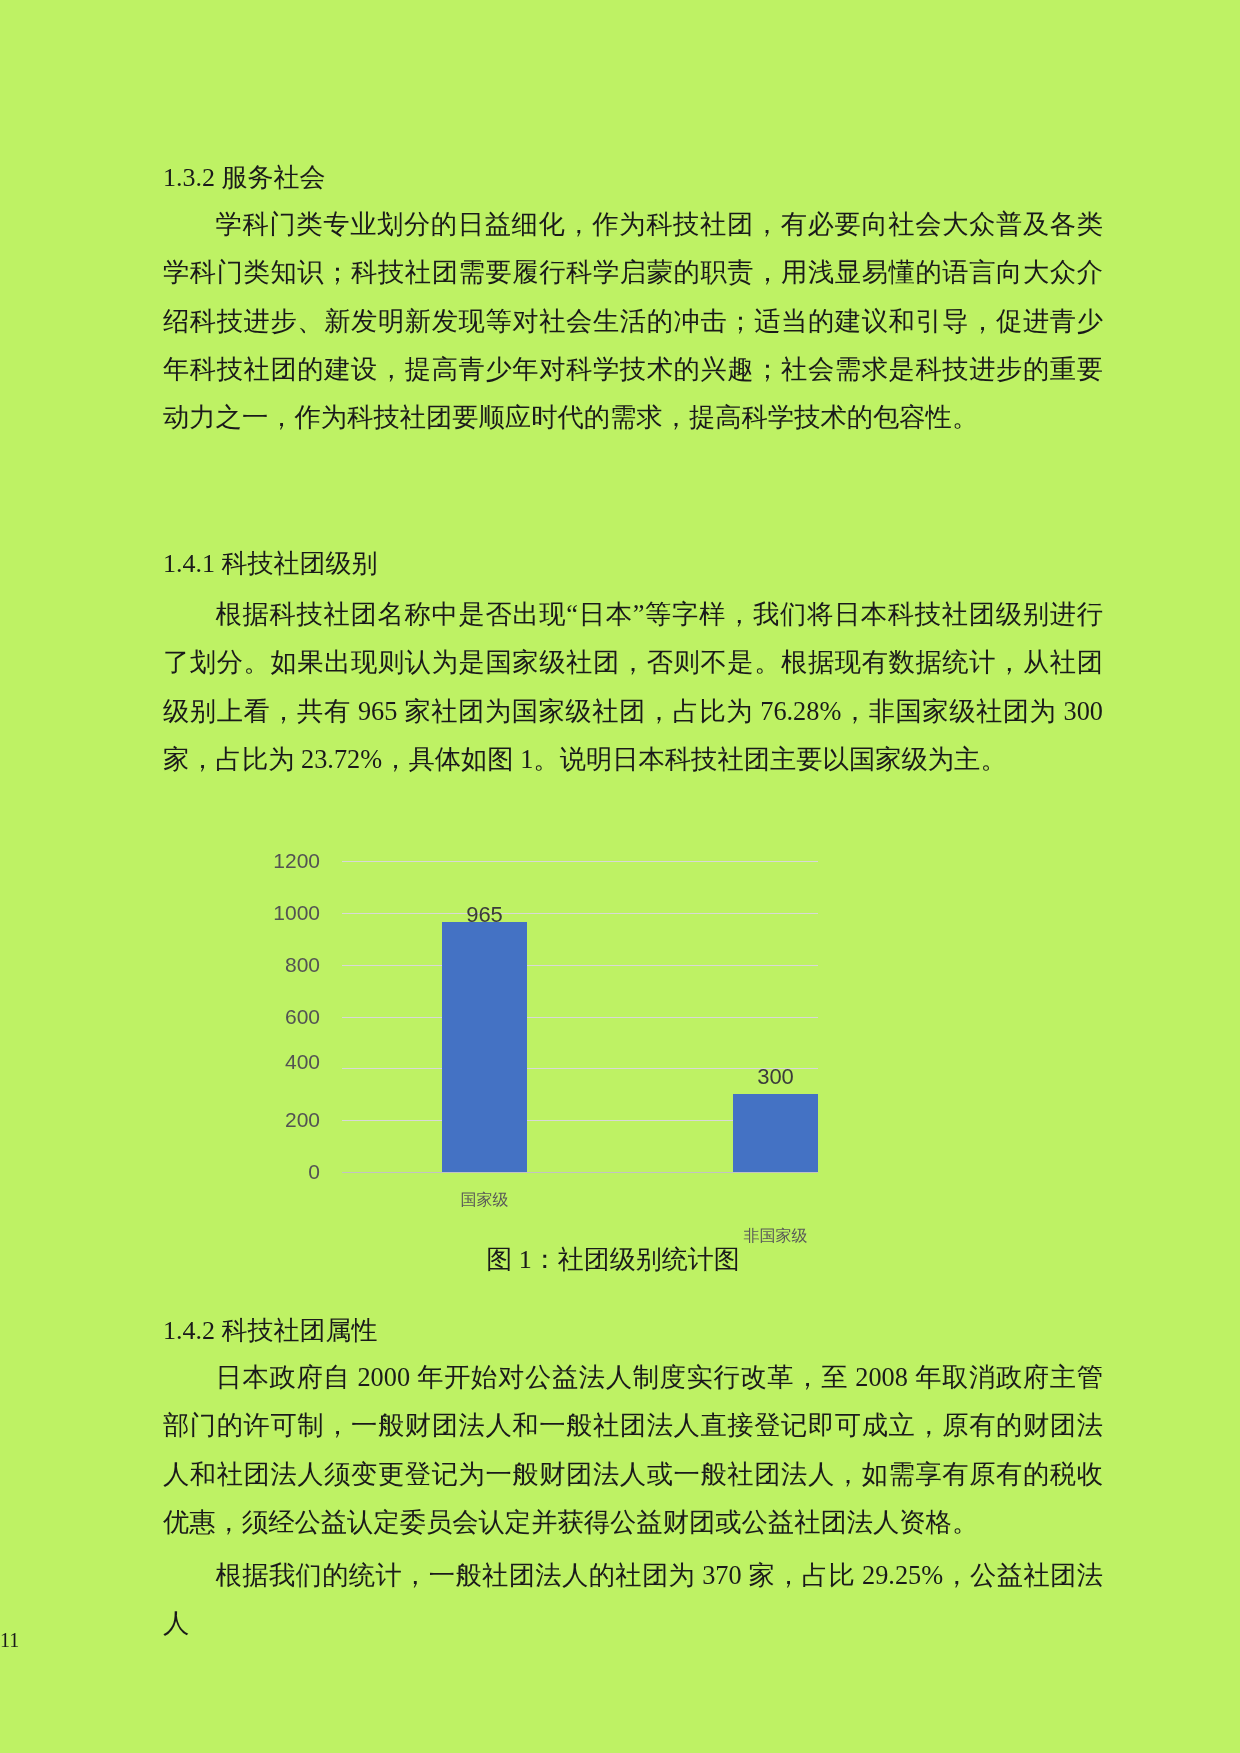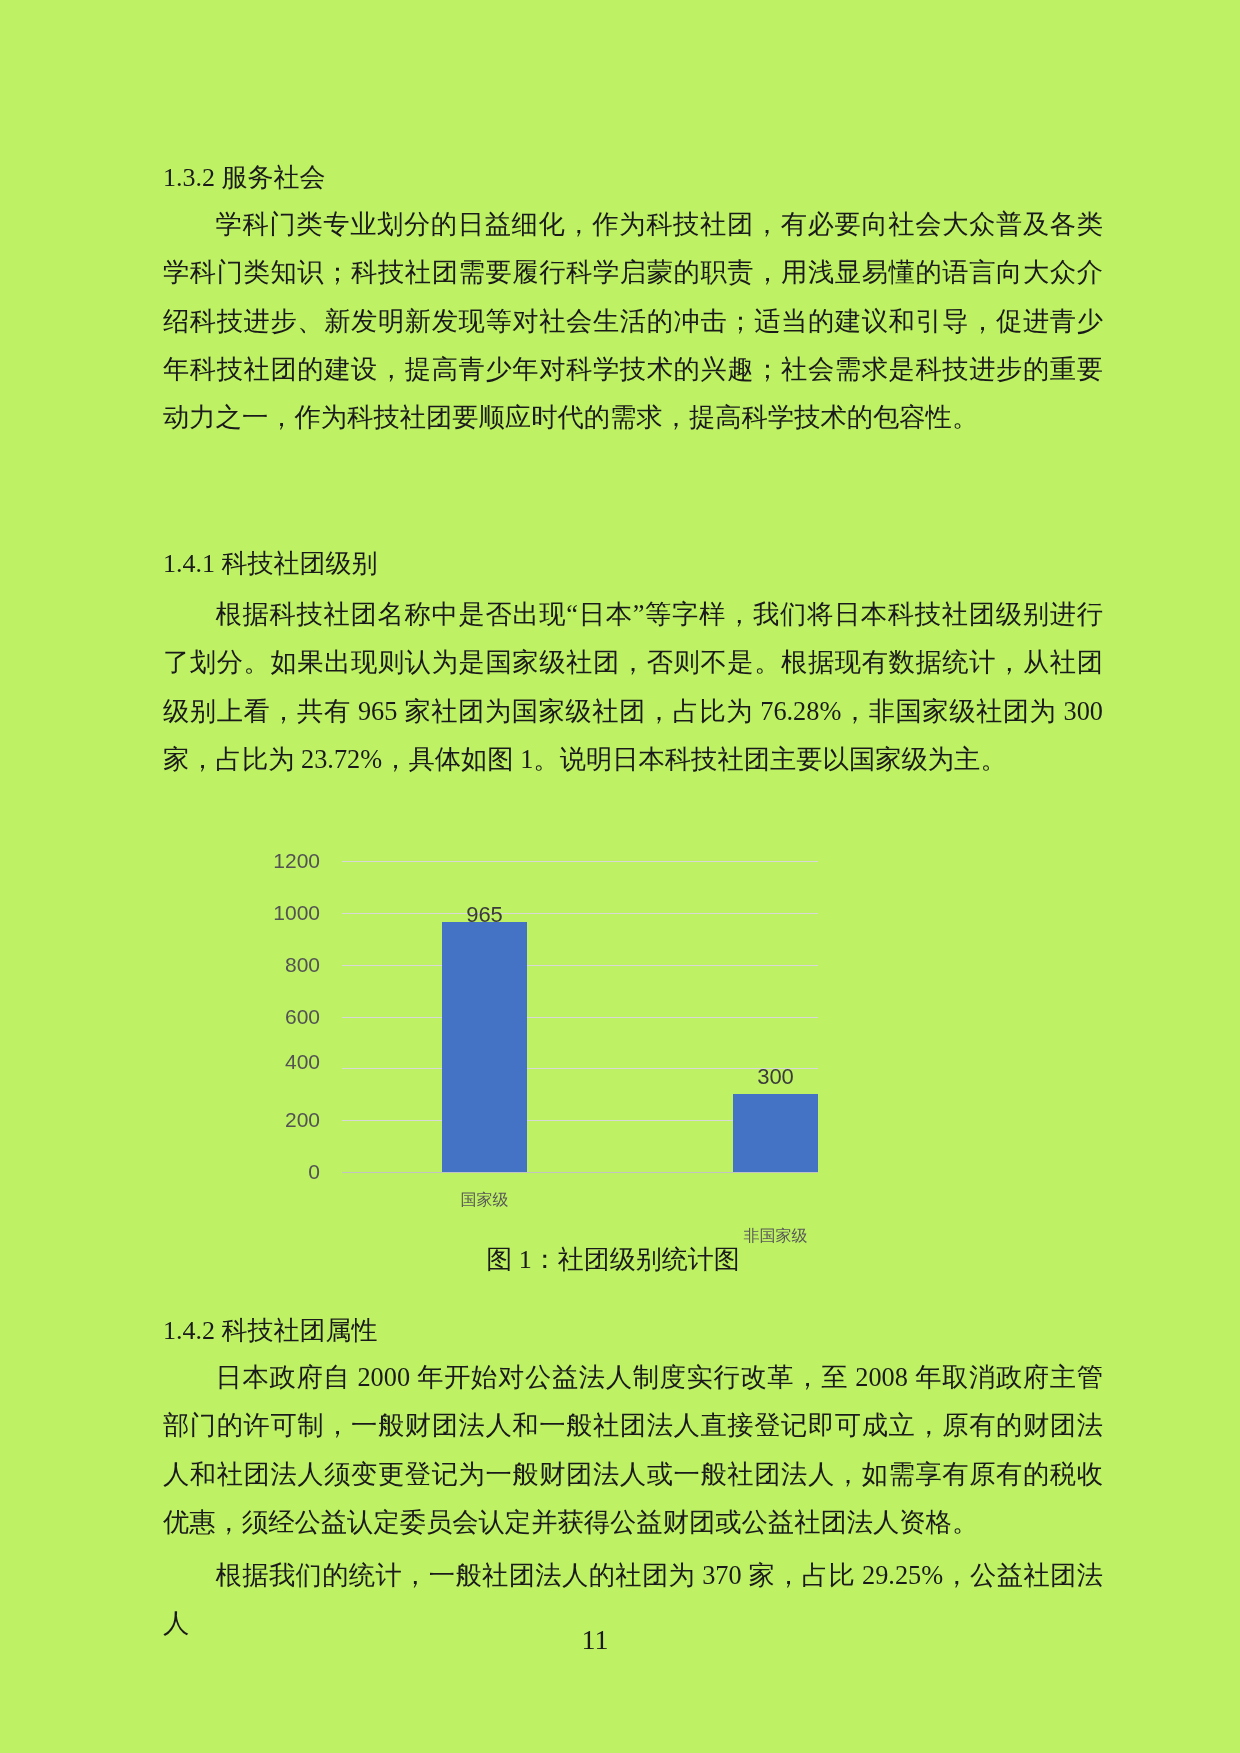--- a/index.html
+++ b/index.html
@@ -42,23 +42,22 @@
     left: 163px;
     width: 900px;
     font-size: 26px;
     line-height: 30px;
     text-align: center;
   }
   .page-num {
     left: 0;
     top: 1628px;
     width: 1190px;
-    font-size: 28px;
+    font-size: 20px;
     line-height: 24px;
-    text-align: center;
     color: #1a1a1a;
   }
   
   .chart-plot {
     position: absolute;
     left: 342px;
     top: 861px;
     width: 476px;
     height: 311px;
     font-family: "Liberation Sans", "DejaVu Sans", sans-serif;

